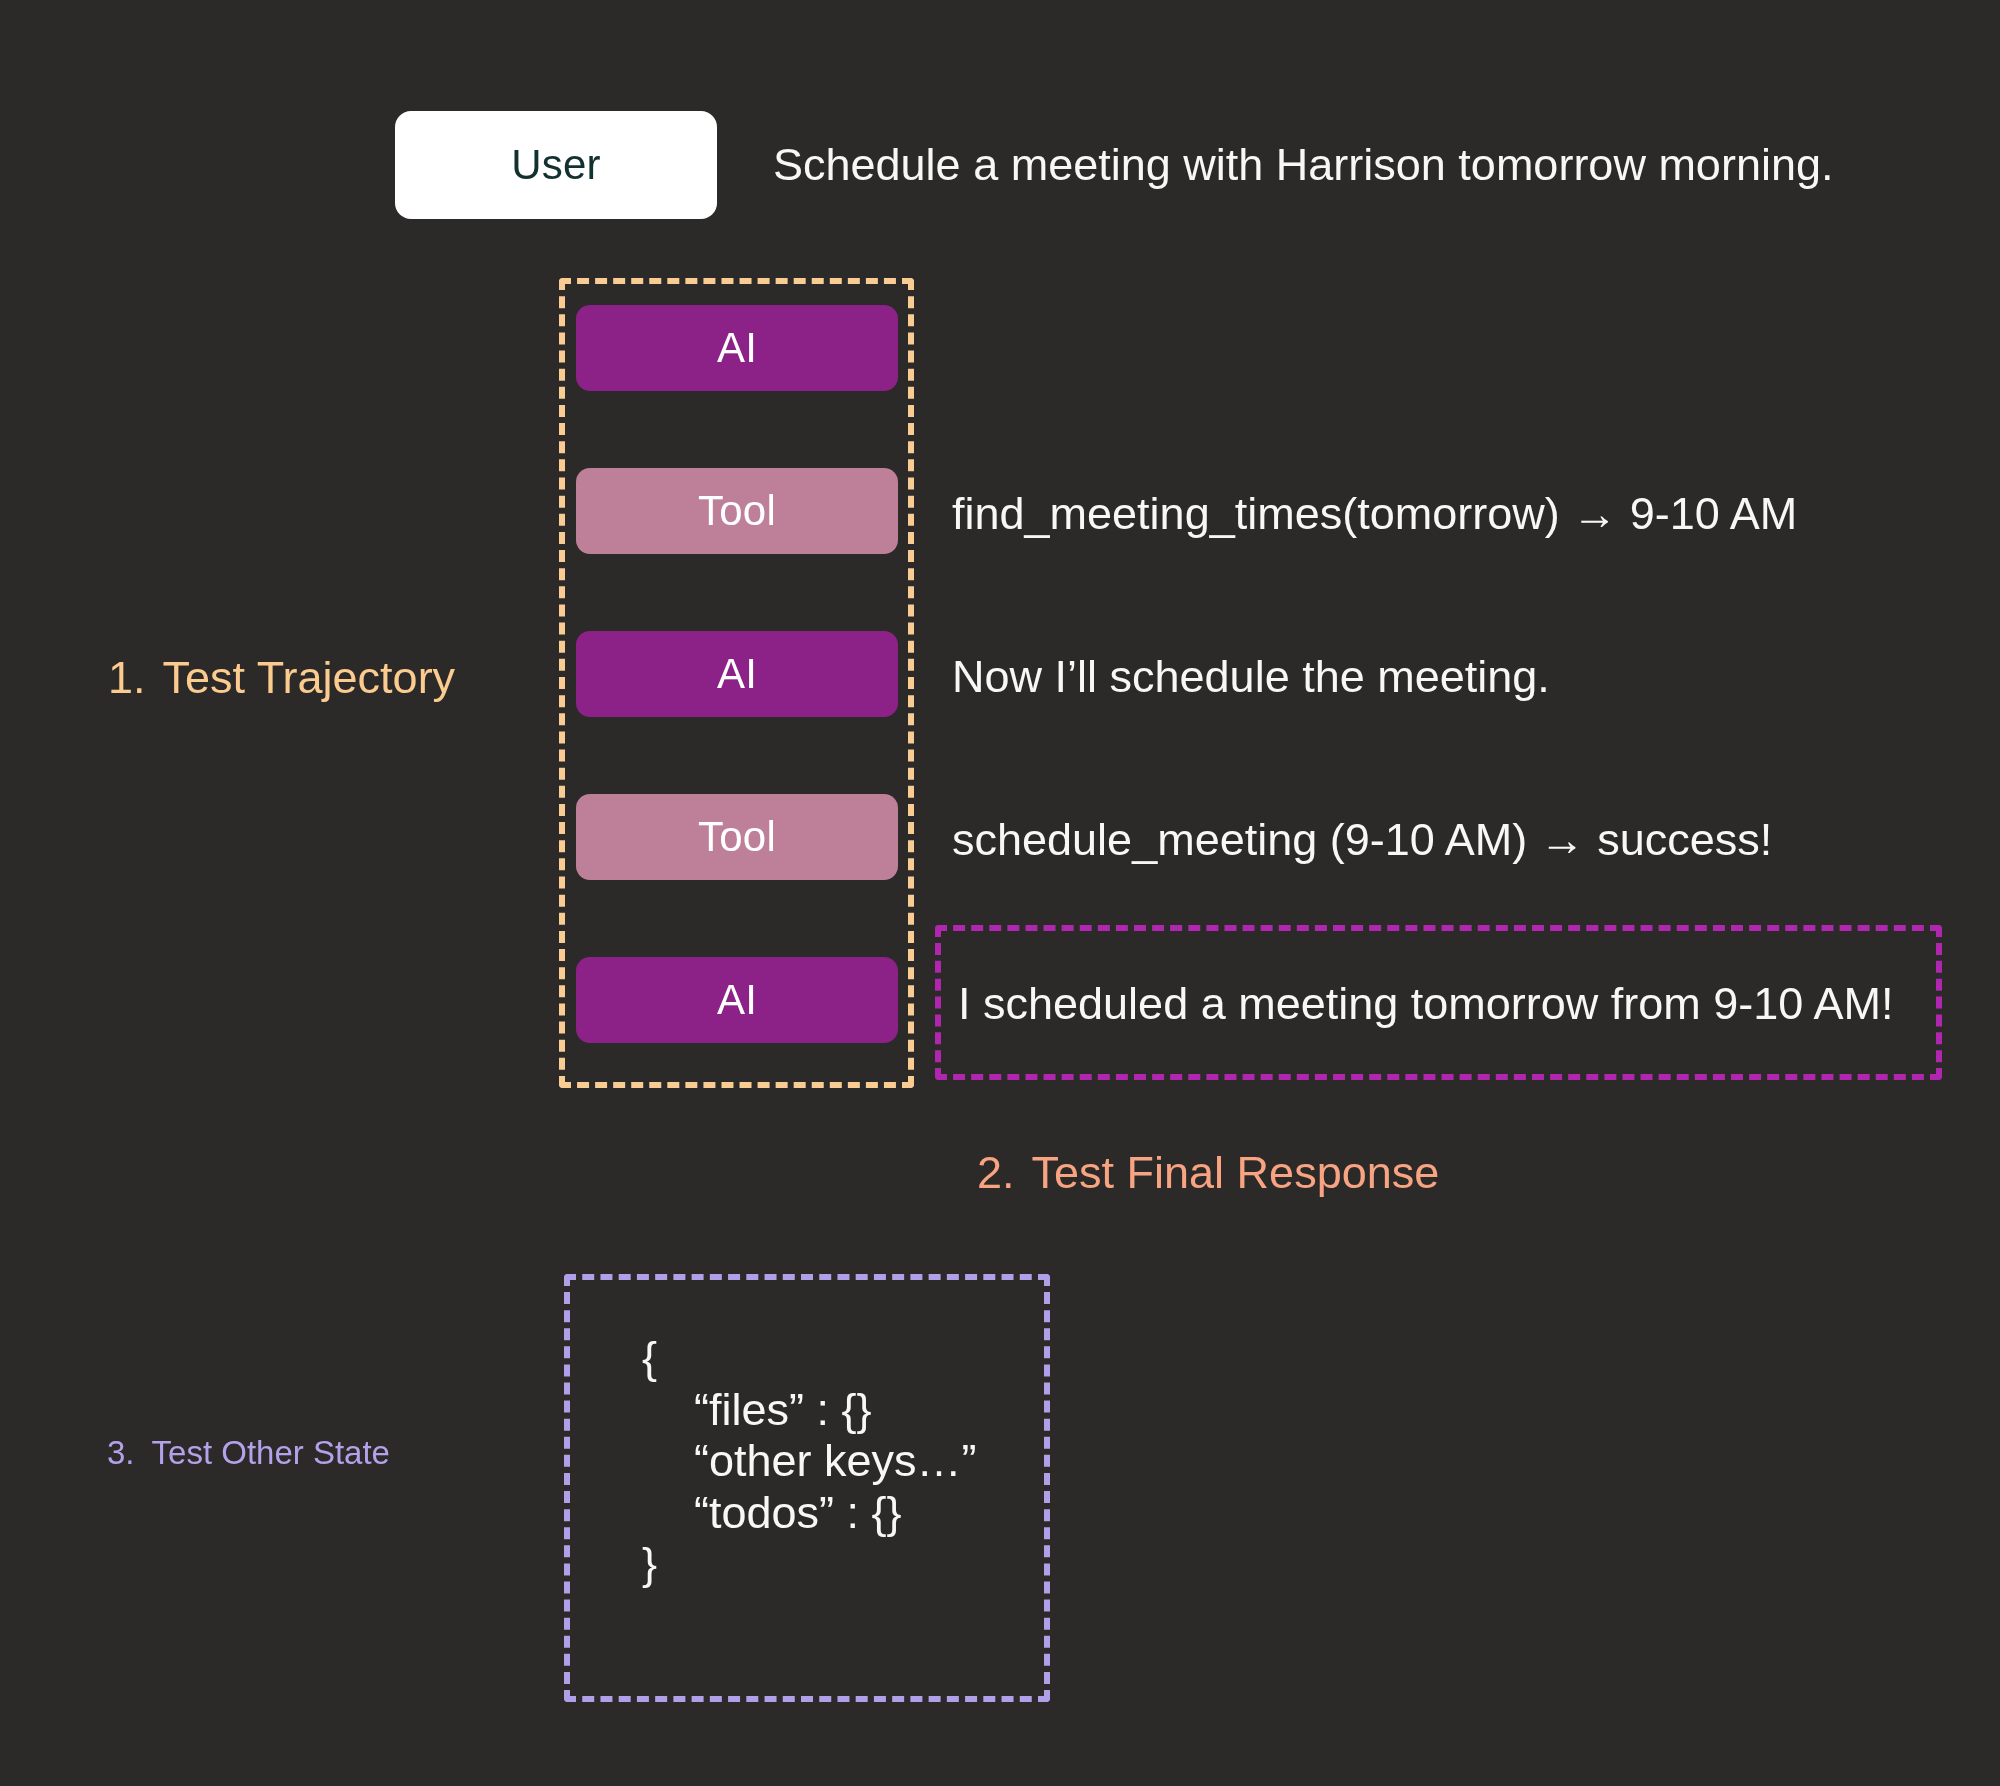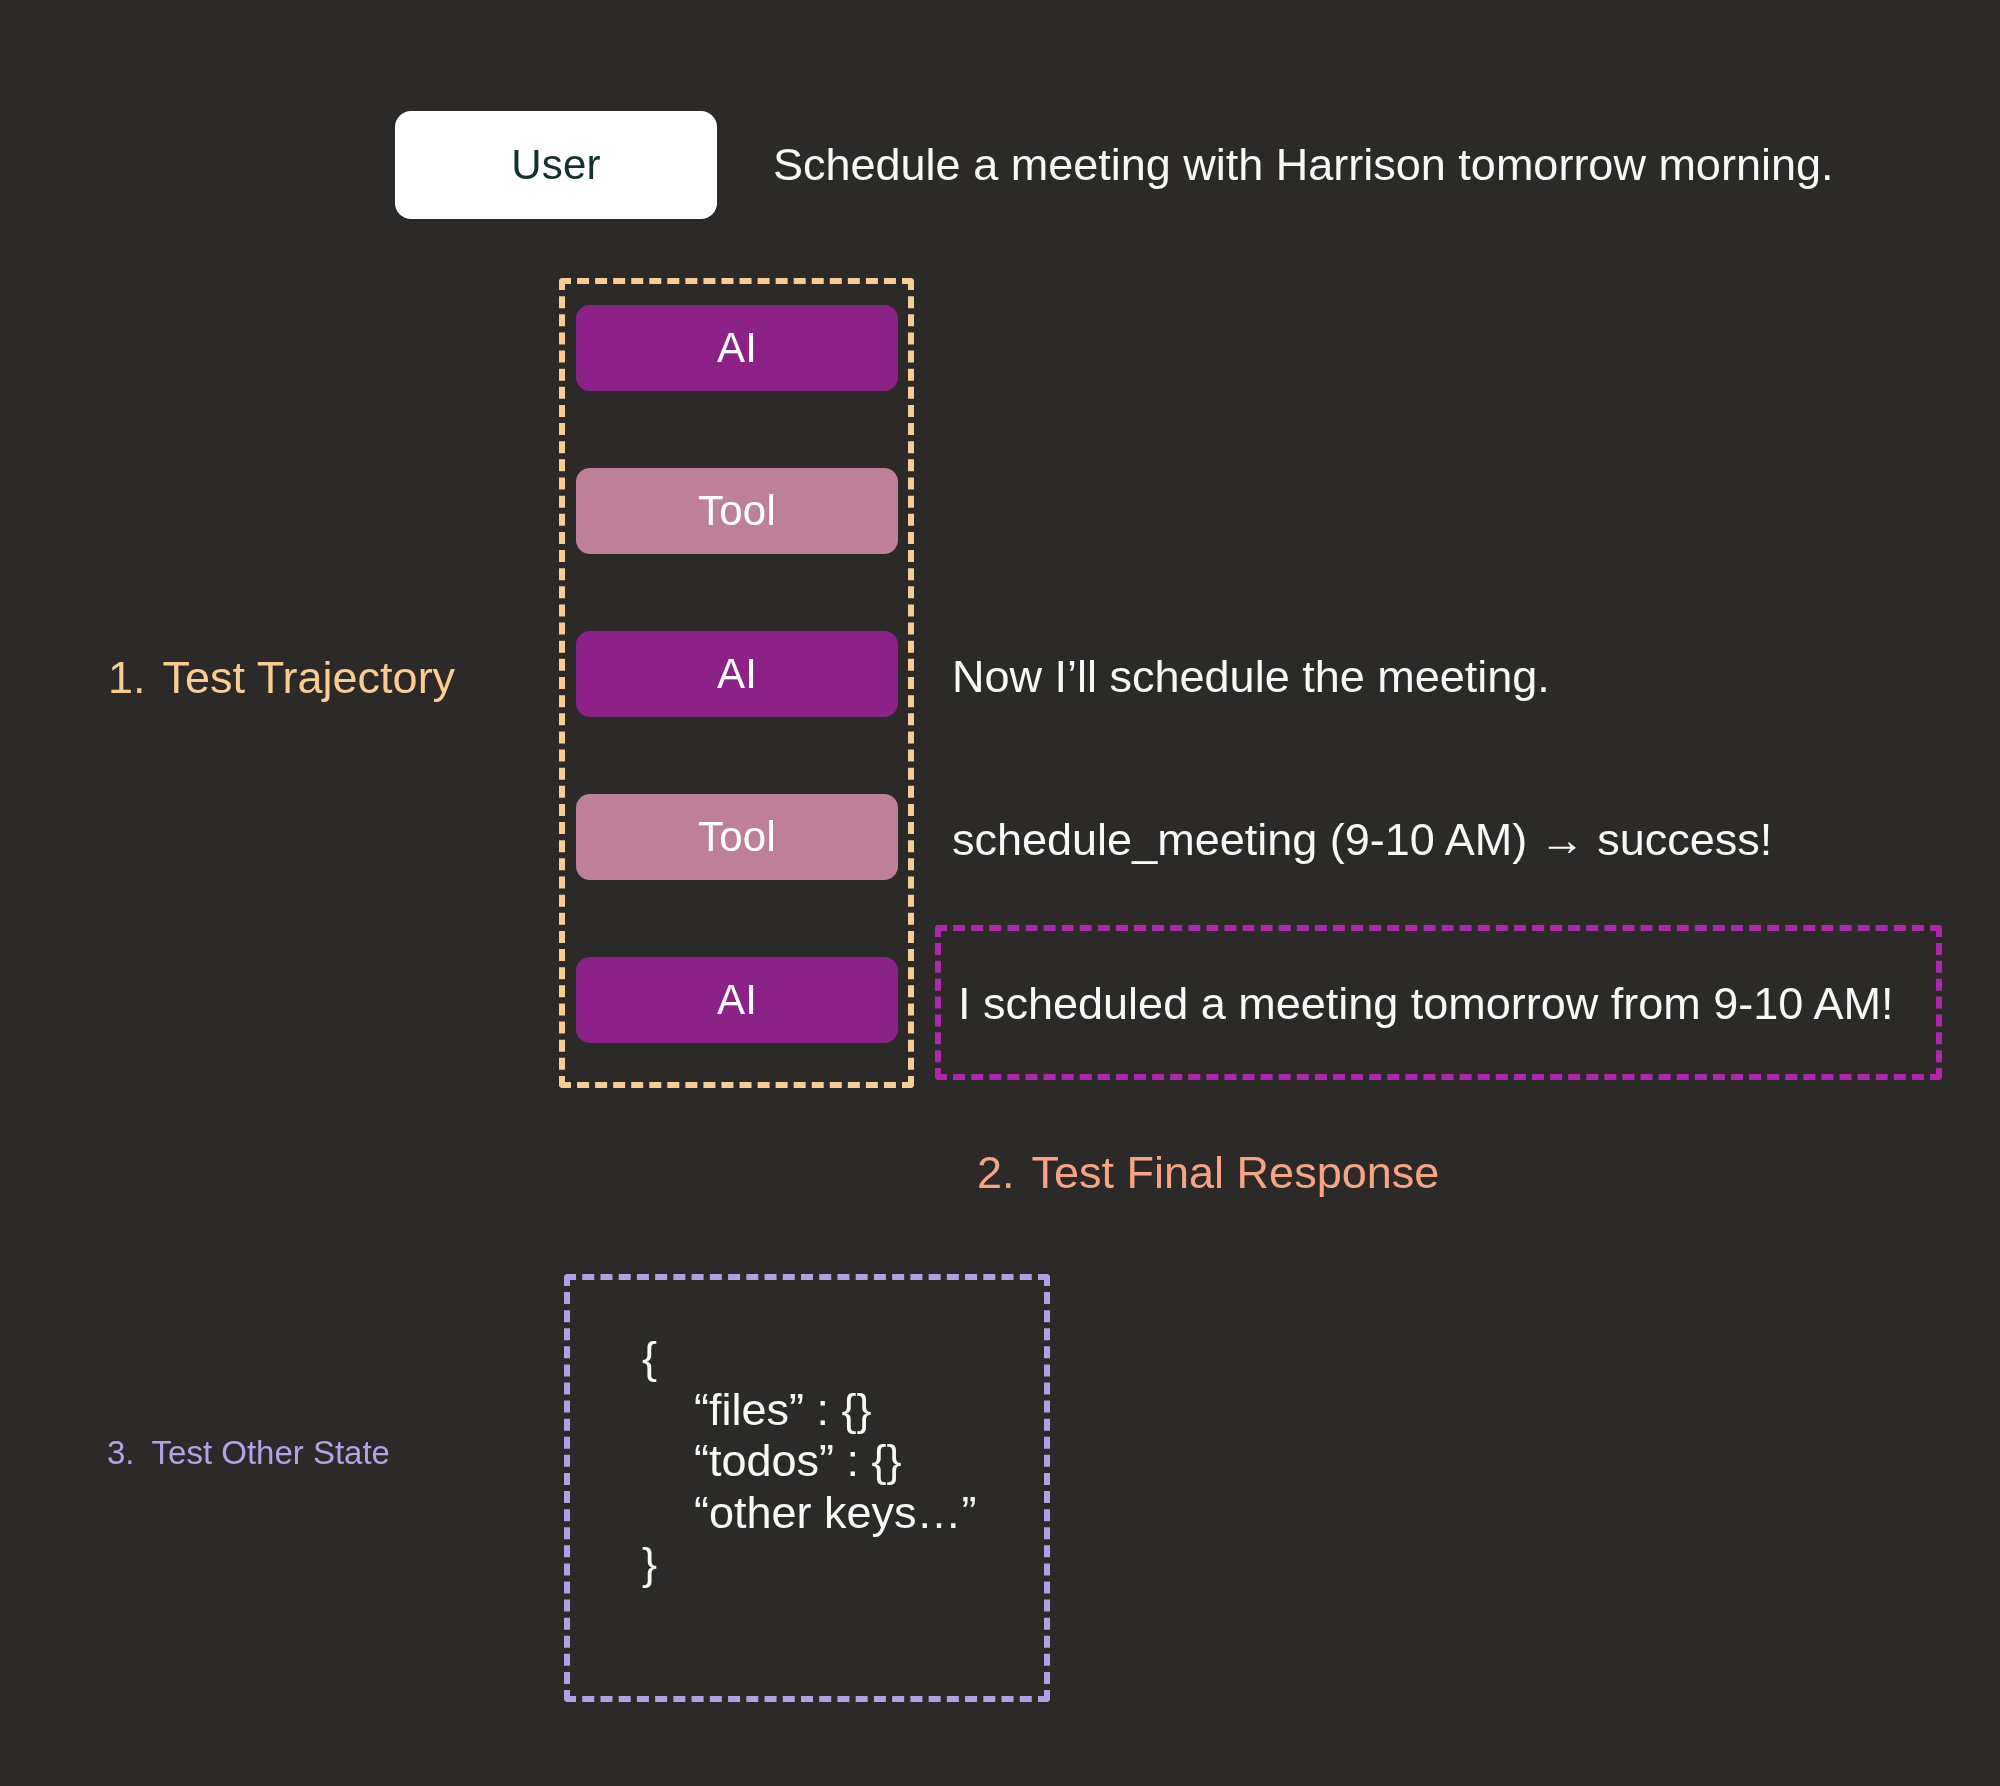--- a/index.html
+++ b/index.html
@@ -181,20 +181,21 @@
   <div class="traj-label">
     <span class="num">1.</span><span>Test Trajectory</span>
   </div>
 
   <div class="row row-0">
     <div class="badge row-badge badge-ai">AI</div>
   </div>
 
   <div class="row row-1">
     <div class="badge row-badge badge-tool">Tool</div>
+    <div class="row-text">find_meeting_times(tomorrow) → 9-10 AM</div>
   </div>
 
   <div class="row row-2">
     <div class="badge row-badge badge-ai">AI</div>
     <div class="row-text">Now I’ll schedule the meeting.</div>
   </div>
 
   <div class="row row-3">
     <div class="badge row-badge badge-tool">Tool</div>
     <div class="row-text">schedule_meeting (9-10 AM) → success!</div>
@@ -209,22 +210,22 @@
   </div>
 
   <div class="final-label">
     <span class="num">2.</span><span>Test Final Response</span>
   </div>
 
   <div class="state-box">
     <div class="json-block">
       <div class="json-line">{</div>
       <div class="json-line json-indent">“files” : {}</div>
+      <div class="json-line json-indent">“other keys…”</div>
       <div class="json-line json-indent">“todos” : {}</div>
-      <div class="json-line json-indent">“other keys…”</div>
       <div class="json-line">}</div>
     </div>
   </div>
 
   <div class="state-label">
     <span class="num">3.</span><span>Test Other State</span>
   </div>
 
 </div>
 

